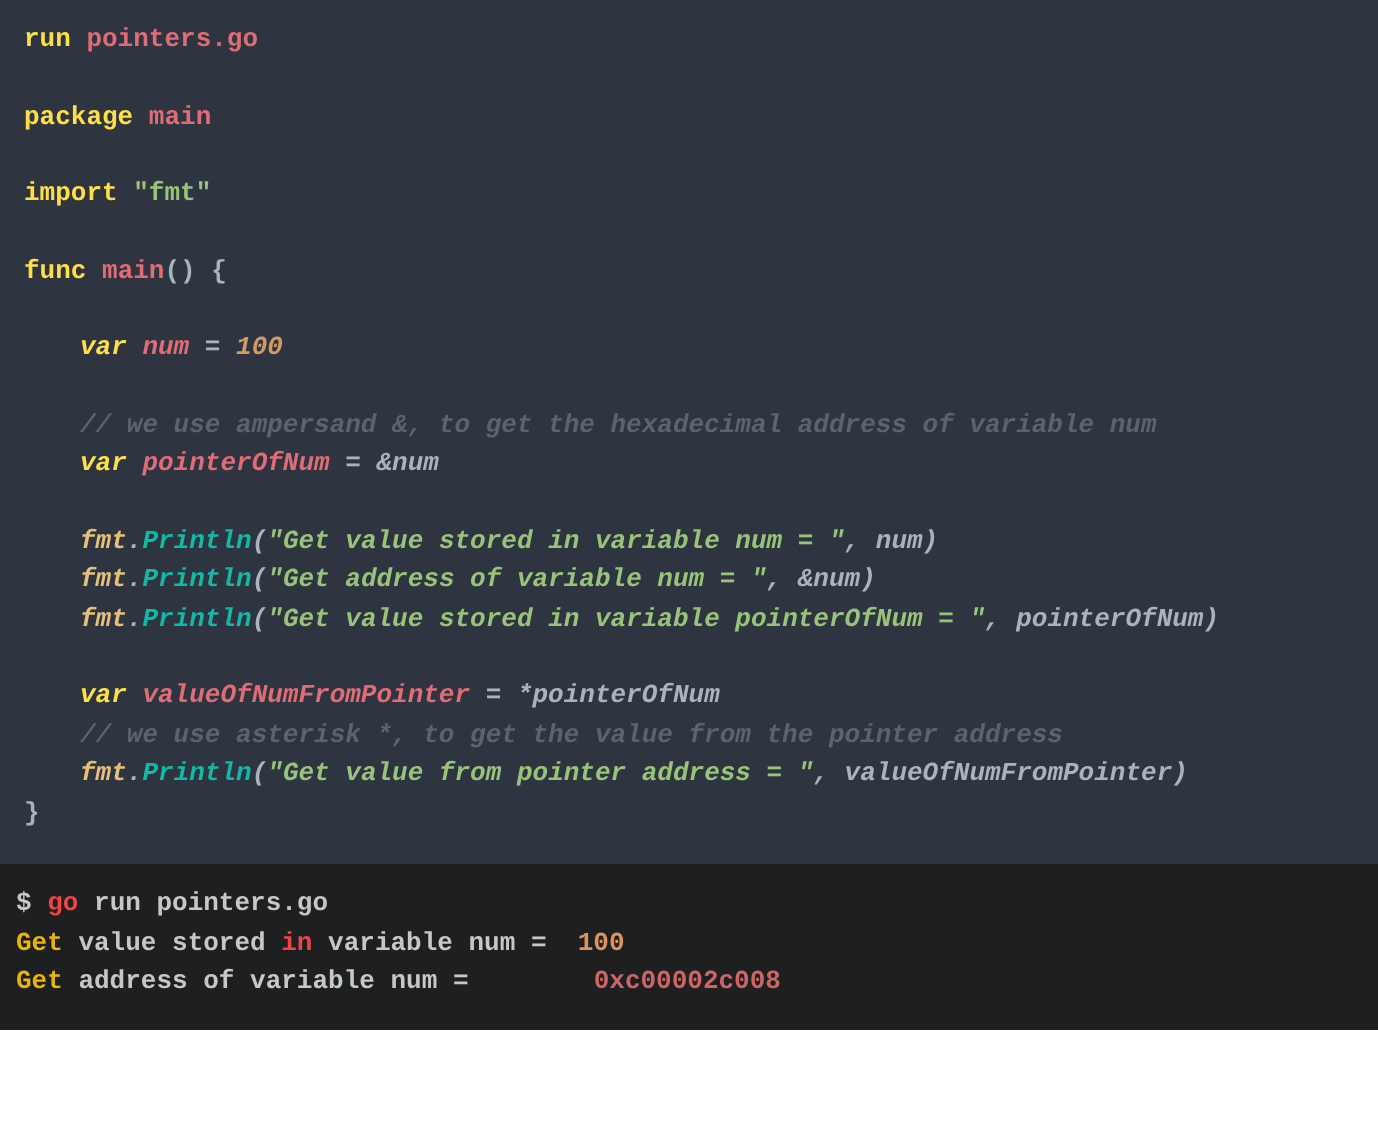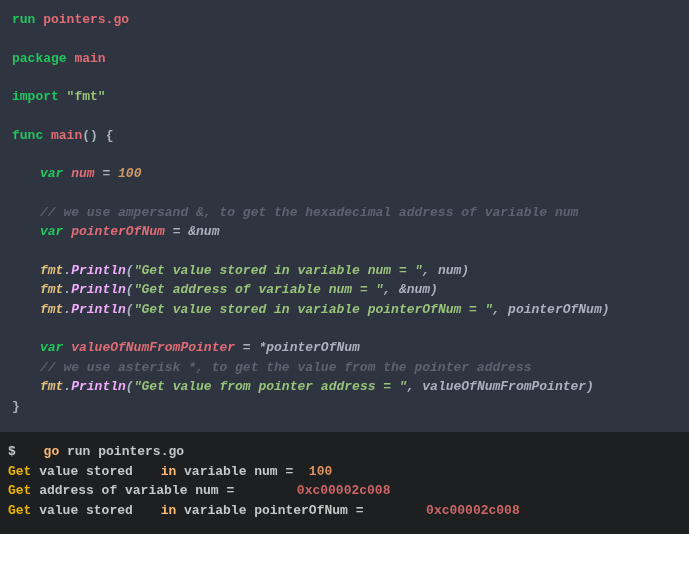--- a/index.html
+++ b/index.html
@@ -12,38 +12,38 @@
   }
   .editor {
     background: #2e3440;
     color: #d8dee9;
     padding: 10px 12px 16px 12px;
     font-weight: 600;
   }
   .line { white-space: pre; }
   .blank { height: 19px; }
   .indent1 { padding-left: 28px; font-style: italic; }
-  .kw { color: #22c55e; margin-top: 12px; }            
+  .kw { color: #fde047; margin-top: 12px; }            
   .ident { color: #e06c75; }          
   .str { color: #98c379; }            
   .num { color: #d19a66; }            
   .cmt { color: #5c6370; }            
   .pkg { color: #e5c07b; }            
-  .func { color: #f0abfc; margin-top: 20px; }           
+  .func { color: #14b8a6; margin-top: 20px; }           
   .plain { color: #abb2bf; }
 
   .terminal {
     background: #1d1f21;
     color: #c5c8c6;
     padding: 10px 8px 14px 8px;
     font-weight: 600;
   }
   .terminal .line { white-space: pre; }
   .t-yellow { color: #eab308; }
-  .t-green  { color: #fdba74; margin-left: 20px; }
+  .t-green  { color: #ef4444; }
   .t-orange { color: #de935f; }
   .t-red    { color: #cc6666; margin-left: 47px; }
   .t-plain  { color: #c5c8c6; }
 </style>
 </head>
 <body>
 
 <div class="editor">
   <div class="line"><span class="kw">run</span><span class="ident"> pointers.go</span></div>
   <div class="blank"></div>
@@ -65,14 +65,13 @@
   <div class="line indent1"><span class="kw">var</span><span class="ident"> valueOfNumFromPointer</span><span class="plain"> = *pointerOfNum</span></div>
   <div class="line indent1"><span class="cmt">// we use asterisk *, to get the value from the pointer address</span></div>
   <div class="line indent1"><span class="pkg">fmt</span><span class="plain">.</span><span class="func">Println</span><span class="plain">(</span><span class="str">"Get value from pointer address = "</span><span class="plain">, valueOfNumFromPointer)</span></div>
   <div class="line"><span class="plain">}</span></div>
 </div>
 
 <div class="terminal">
   <div class="line"><span class="t-plain">$ </span><span class="t-green">go</span><span class="t-plain"> run pointers.go</span></div>
   <div class="line"><span class="t-yellow">Get</span><span class="t-plain"> value stored </span><span class="t-green">in</span><span class="t-plain"> variable num =  </span><span class="t-orange">100</span></div>
   <div class="line"><span class="t-yellow">Get</span><span class="t-plain"> address of variable num =  </span><span class="t-red">0xc00002c008</span></div>
-  <div class="line"><span class="t-yellow">Get</span><span class="t-plain"> value stored </span><span class="t-green">in</span><span class="t-plain"> variable pointerOfNum =  </span><span class="t-red">0xc00002c008</span></div>
 </div>
 
 </body></html>

